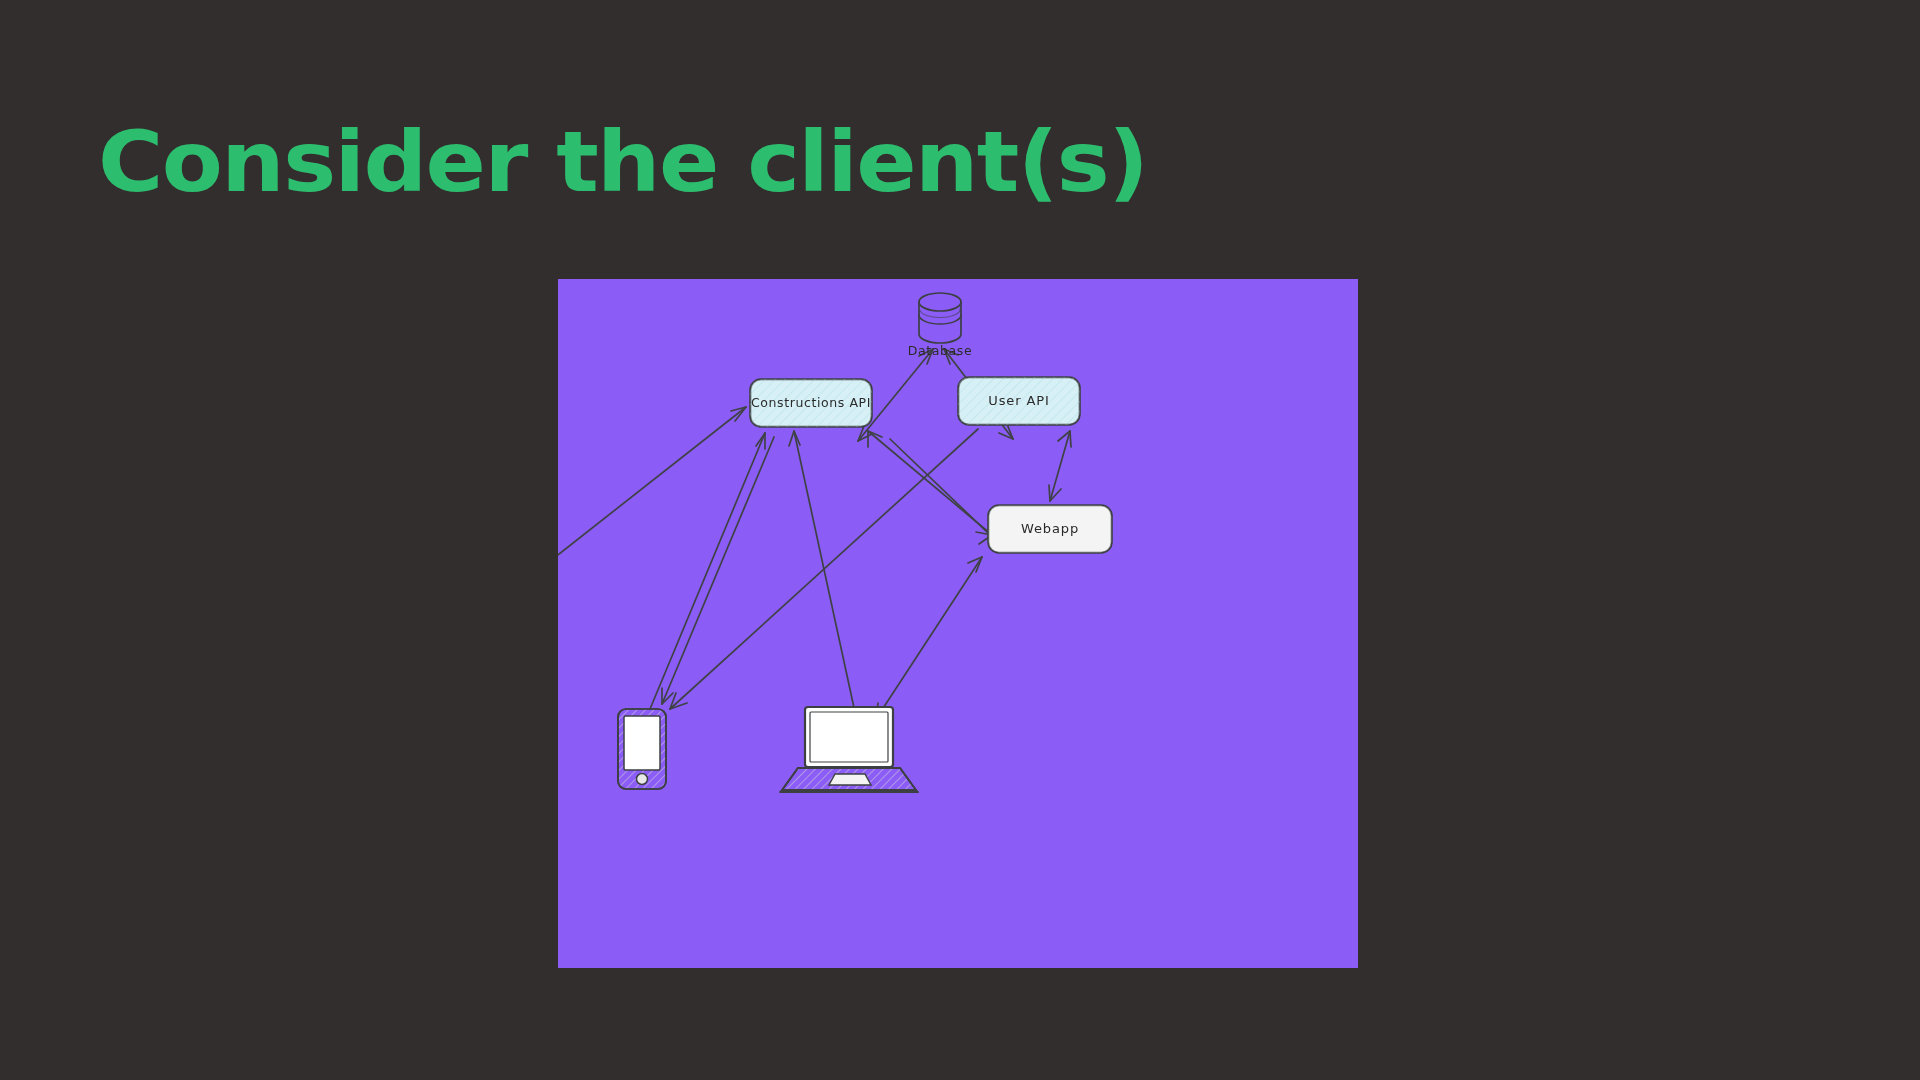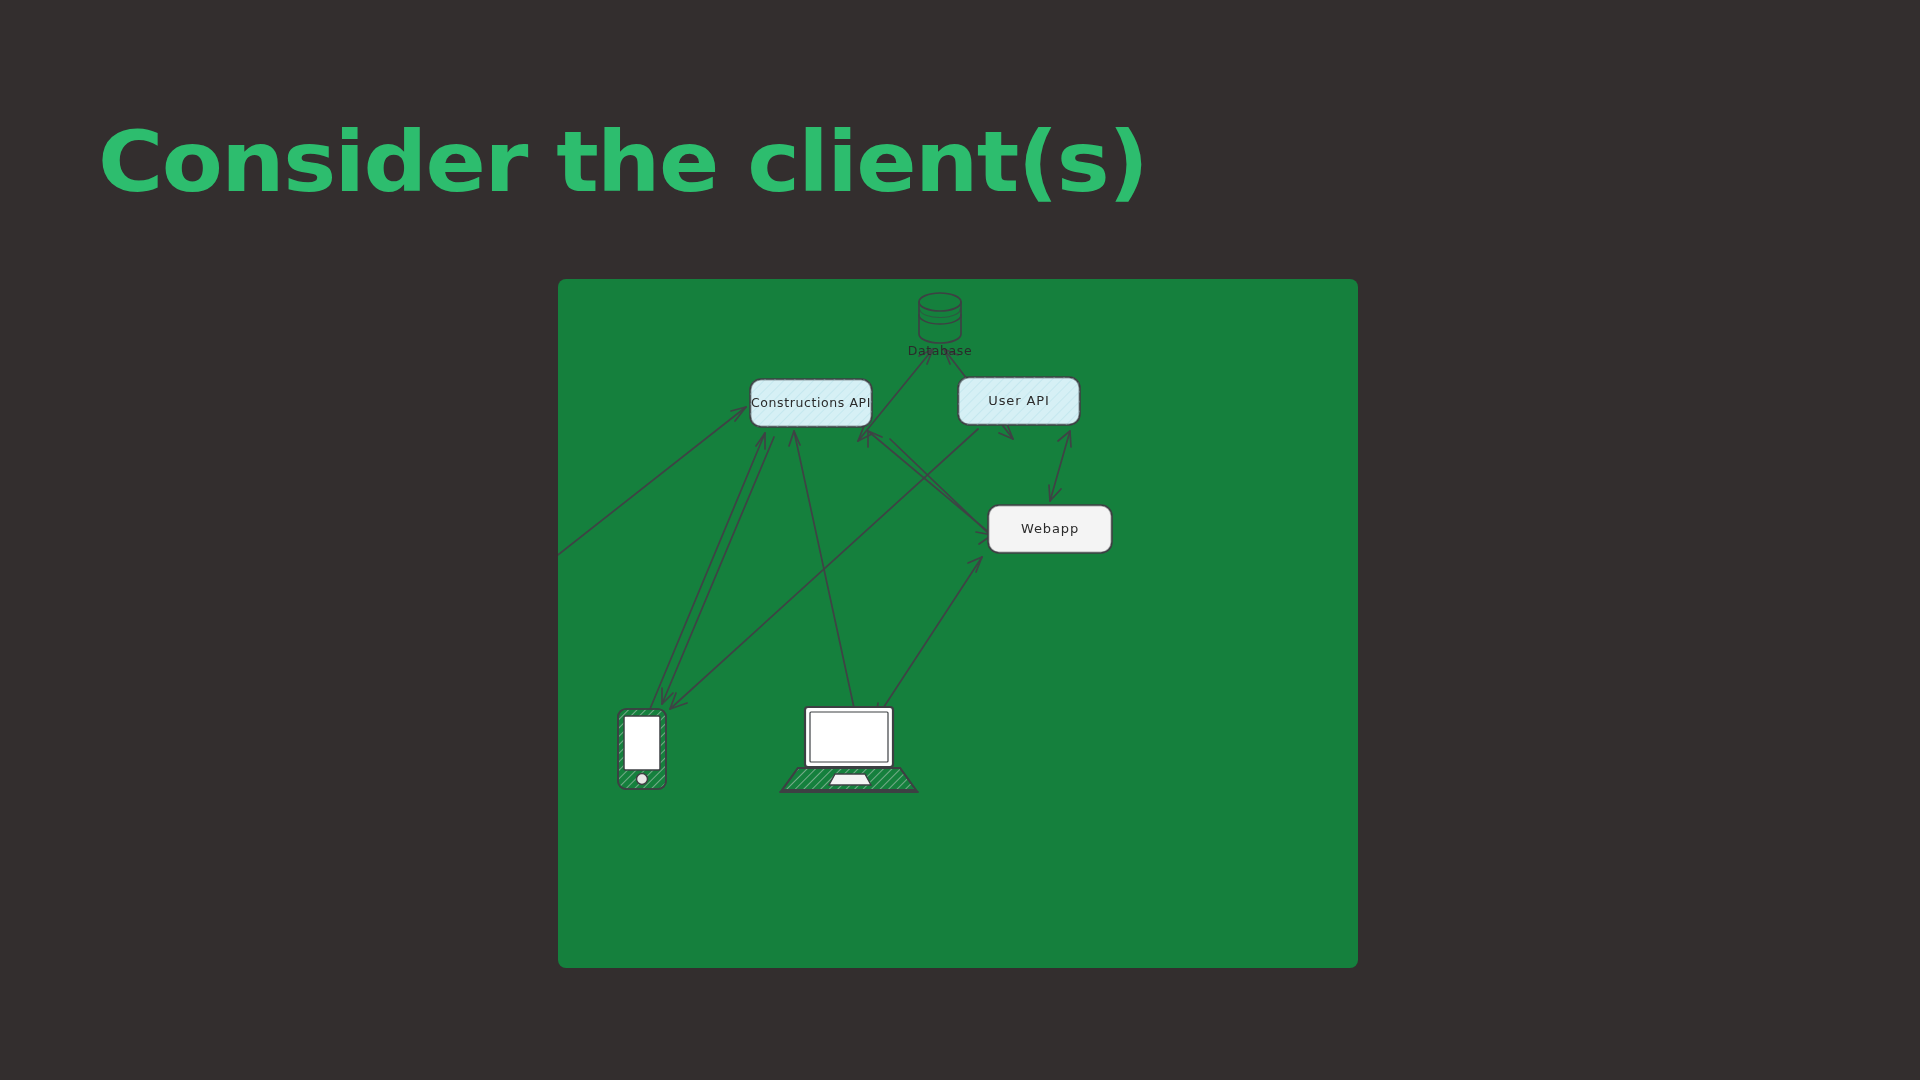--- a/index.html
+++ b/index.html
@@ -57,21 +57,21 @@
   .stroke-ink { stroke: #3d4043; fill: none; stroke-linecap: round; stroke-linejoin: round; }
   .arrow-ink { stroke: #3f4245; fill: none; stroke-width: 1.7px; stroke-linecap: round; stroke-linejoin: round; }
 </style>
 </head>
 <body style="background: rgb(51, 46, 46);">
 
 <div class="slide">
 
   <h1 class="slide-title" style="color: rgb(45, 189, 110);">Consider the client(s)</h1>
 
-  <div class="diagram-canvas" style="background: #15803d; border-radius: 8px;">
+  <div class="diagram-canvas" style="background: #8b5cf6;">
     <svg class="diagram-svg" viewBox="0 0 800 689">
       <defs>
         <pattern id="hatch" width="7" height="7" patternTransform="rotate(45)" patternUnits="userSpaceOnUse">
           <line x1="0" y1="0" x2="0" y2="7" stroke="#aadde6" stroke-width="1.1"></line>
         </pattern>
         <pattern id="hatchGrey" width="6" height="6" patternTransform="rotate(45)" patternUnits="userSpaceOnUse">
           <line x1="0" y1="0" x2="0" y2="6" stroke="#d8d8d8" stroke-width="1"></line>
         </pattern>
       </defs>
 

